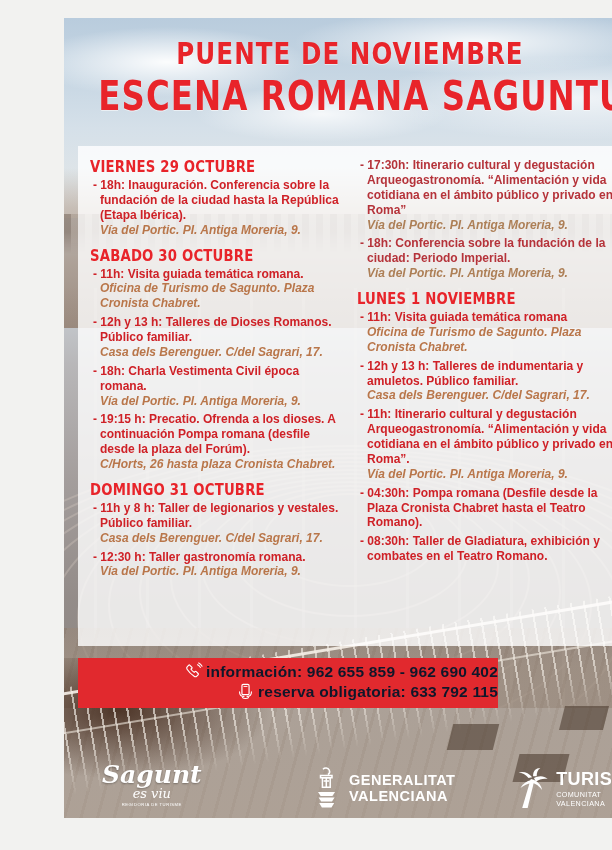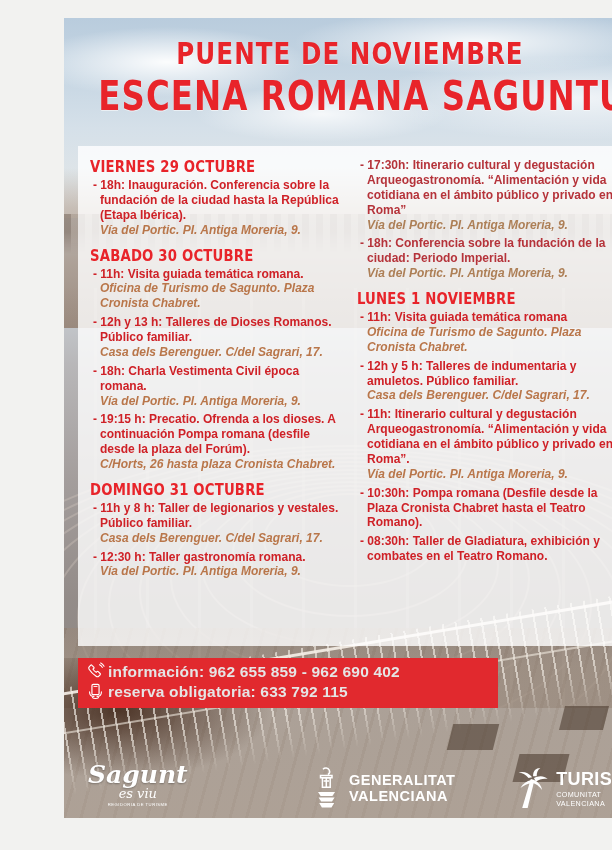--- a/index.html
+++ b/index.html
@@ -181,36 +181,37 @@
     position:absolute;
     left:14px;top:640px;
     width:420px;height:50px;
     background:#e1292e;
     z-index:7;
     padding:4px 0 0 8px;
     box-sizing:border-box;
   }
   .crow{
     display:flex;align-items:center;gap:3px;
-    color:#e5e5e5;
+    color:#0f172a;
     font-weight:bold;
     font-size:15.5px;
     line-height:1.28;
     letter-spacing:.2px;
     white-space:nowrap;
+    justify-content:flex-end;
   }
   .crow svg{flex:0 0 auto;}
 
   
   .logos{
     position:absolute;left:0;top:742px;width:572px;height:58px;z-index:7;
   }
   .logo{position:absolute;color:#fff;}
   
-  .logo-sagunt{left:24px;top:2px;text-align:center;}
+  .logo-sagunt{left:38px;top:2px;text-align:center;}
   .sg-script{
     font-family:"DejaVu Serif","Liberation Serif",serif;
     font-style:italic;font-weight:bold;
     font-size:25px;line-height:1;
     text-shadow:0 1px 2px rgba(0,0,0,.3);
   }
   .sg-sub{font-family:"DejaVu Serif","Liberation Serif",serif;font-style:italic;font-size:13px;margin-top:-1px;}
   .sg-tiny{font-size:4.2px;letter-spacing:.5px;margin-top:1px;}
   
   .logo-gv{left:250px;top:6px;display:flex;align-items:center;gap:9px;}
@@ -284,23 +285,23 @@
             <p class="ev"><span>- 19:15 h: Precatio. Ofrenda a los dioses. A continuación Pompa romana (desfile desde la plaza del Forúm).</span><span class="loc">C/Horts, 26 hasta plaza Cronista Chabret.</span></p>
             <div class="day">DOMINGO 31 OCTUBRE</div>
             <p class="ev"><span>- 11h y 8 h: Taller de legionarios y vestales. Público familiar.</span><span class="loc">Casa dels Berenguer. C/del Sagrari, 17.</span></p>
             <p class="ev"><span>- 12:30 h: Taller gastronomía romana.</span><span class="loc">Vía del Portic. Pl. Antiga Moreria, 9.</span></p>
           </div>
         <div class="col" id="col-right">
             <p class="ev dim"><span>- 17:30h: Itinerario cultural y degustación Arqueogastronomía. “Alimentación y vida cotidiana en el ámbito público y privado en Roma”</span><span class="loc">Vía del Portic. Pl. Antiga Moreria, 9.</span></p>
             <p class="ev dim"><span>- 18h: Conferencia sobre la fundación de la ciudad: Periodo Imperial.</span><span class="loc">Vía del Portic. Pl. Antiga Moreria, 9.</span></p>
             <div class="day">LUNES 1 NOVIEMBRE</div>
             <p class="ev"><span>- 11h: Visita guiada temática romana</span><span class="loc">Oficina de Turismo de Sagunto. Plaza Cronista Chabret.</span></p>
-            <p class="ev"><span>- 12h y 5 h: Talleres de indumentaria y amuletos. Público familiar.</span><span class="loc">Casa dels Berenguer. C/del Sagrari, 17.</span></p>
+            <p class="ev"><span>- 12h y 13 h: Talleres de indumentaria y amuletos. Público familiar.</span><span class="loc">Casa dels Berenguer. C/del Sagrari, 17.</span></p>
             <p class="ev"><span>- 11h: Itinerario cultural y degustación Arqueogastronomía. “Alimentación y vida cotidiana en el ámbito público y privado en Roma”.</span><span class="loc">Vía del Portic. Pl. Antiga Moreria, 9.</span></p>
-            <p class="ev"><span>- 10:30h: Pompa romana (Desfile desde la Plaza Cronista Chabret hasta el Teatro Romano).</span></p>
+            <p class="ev"><span>- 04:30h: Pompa romana (Desfile desde la Plaza Cronista Chabret hasta el Teatro Romano).</span></p>
             <p class="ev"><span>- 08:30h: Taller de Gladiatura, exhibición y combates en el Teatro Romano.</span></p>
           </div>
       </div>
     </div>
 
     <div class="contact">
       <div class="crow">
         <svg width="19" height="19" viewBox="0 0 24 24">
           <path d="M7.5 4.2c-.5-.5-1.2-.5-1.7 0L4.2 5.8c-.9.9-1 2.3-.3 3.4 2.2 3.4 5.5 6.7 8.9 8.9 1.1.7 2.5.6 3.4-.3l1.6-1.6c.5-.5.5-1.2 0-1.7l-2.3-2.3c-.5-.5-1.2-.5-1.7 0l-.9.9c-1.6-1-3-2.4-4-4l.9-.9c.5-.5.5-1.2 0-1.7L7.5 4.2z" fill="none" stroke="#ffffff" stroke-width="1.5"></path>
           <path d="M17.2 3.4a7 7 0 0 1 3.4 3.4M18.6 1.2a10 10 0 0 1 4.2 4.2" fill="none" stroke="#ffffff" stroke-width="1.4" stroke-linecap="round"></path>

